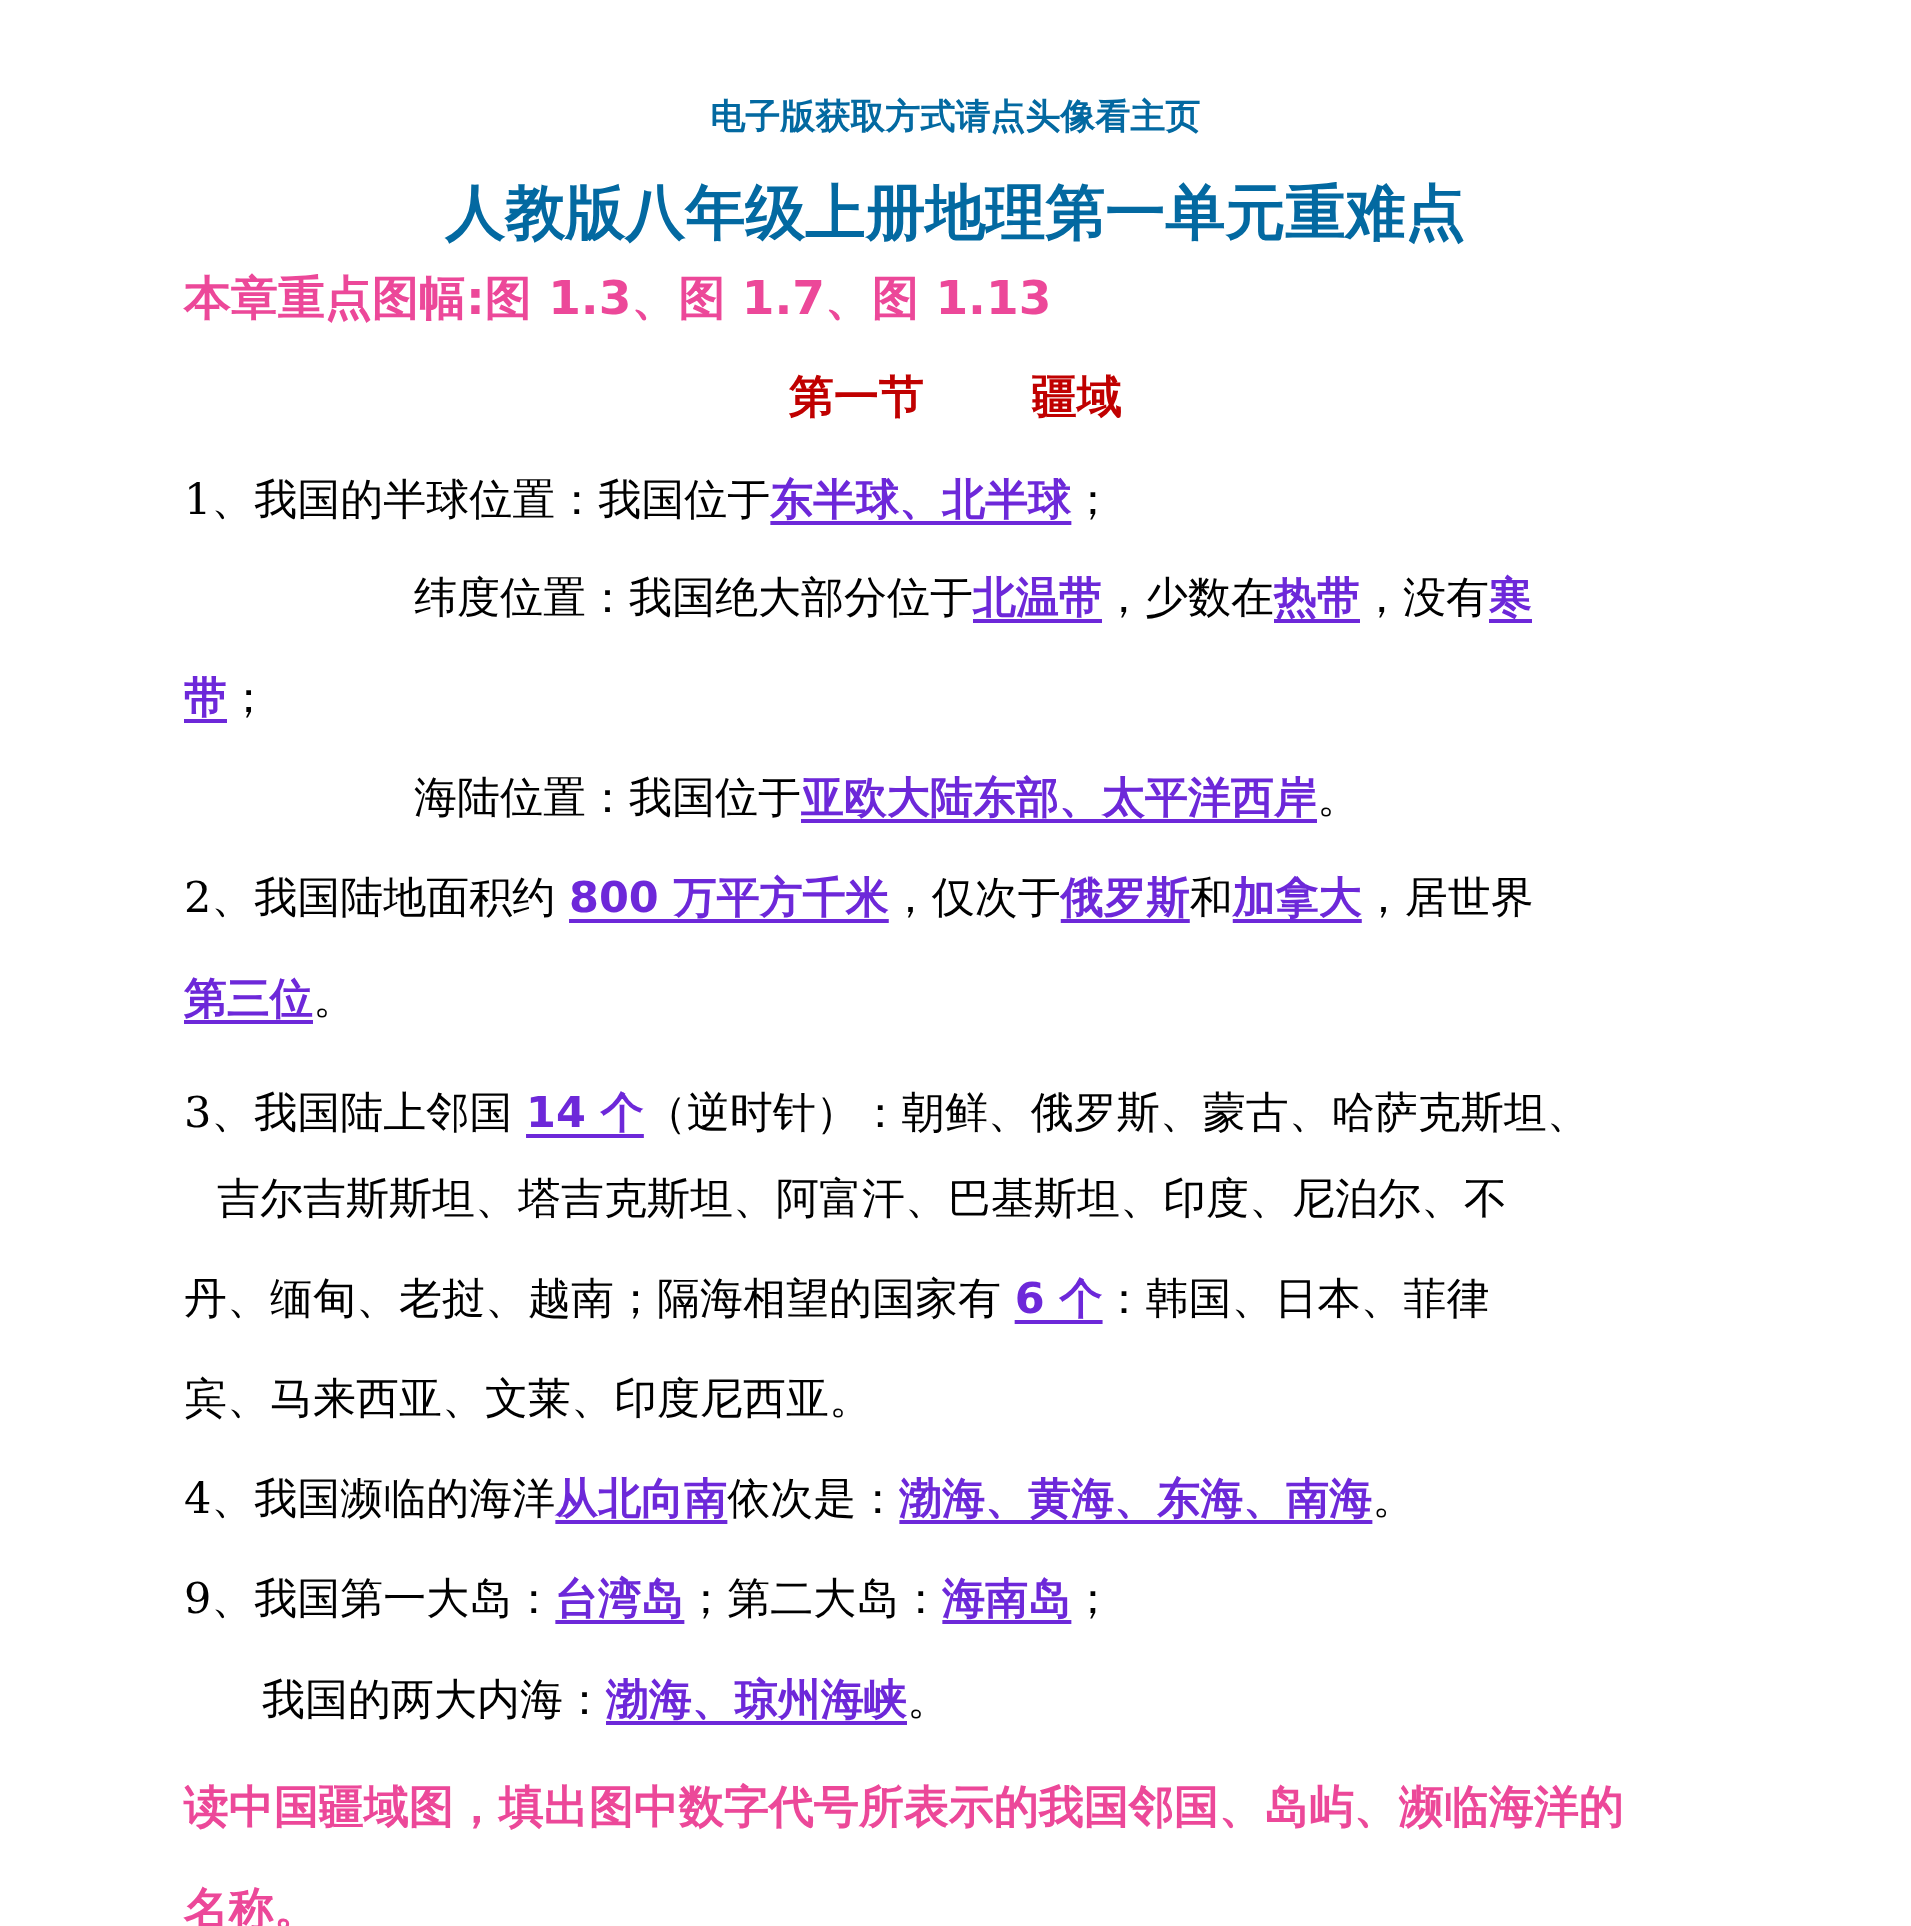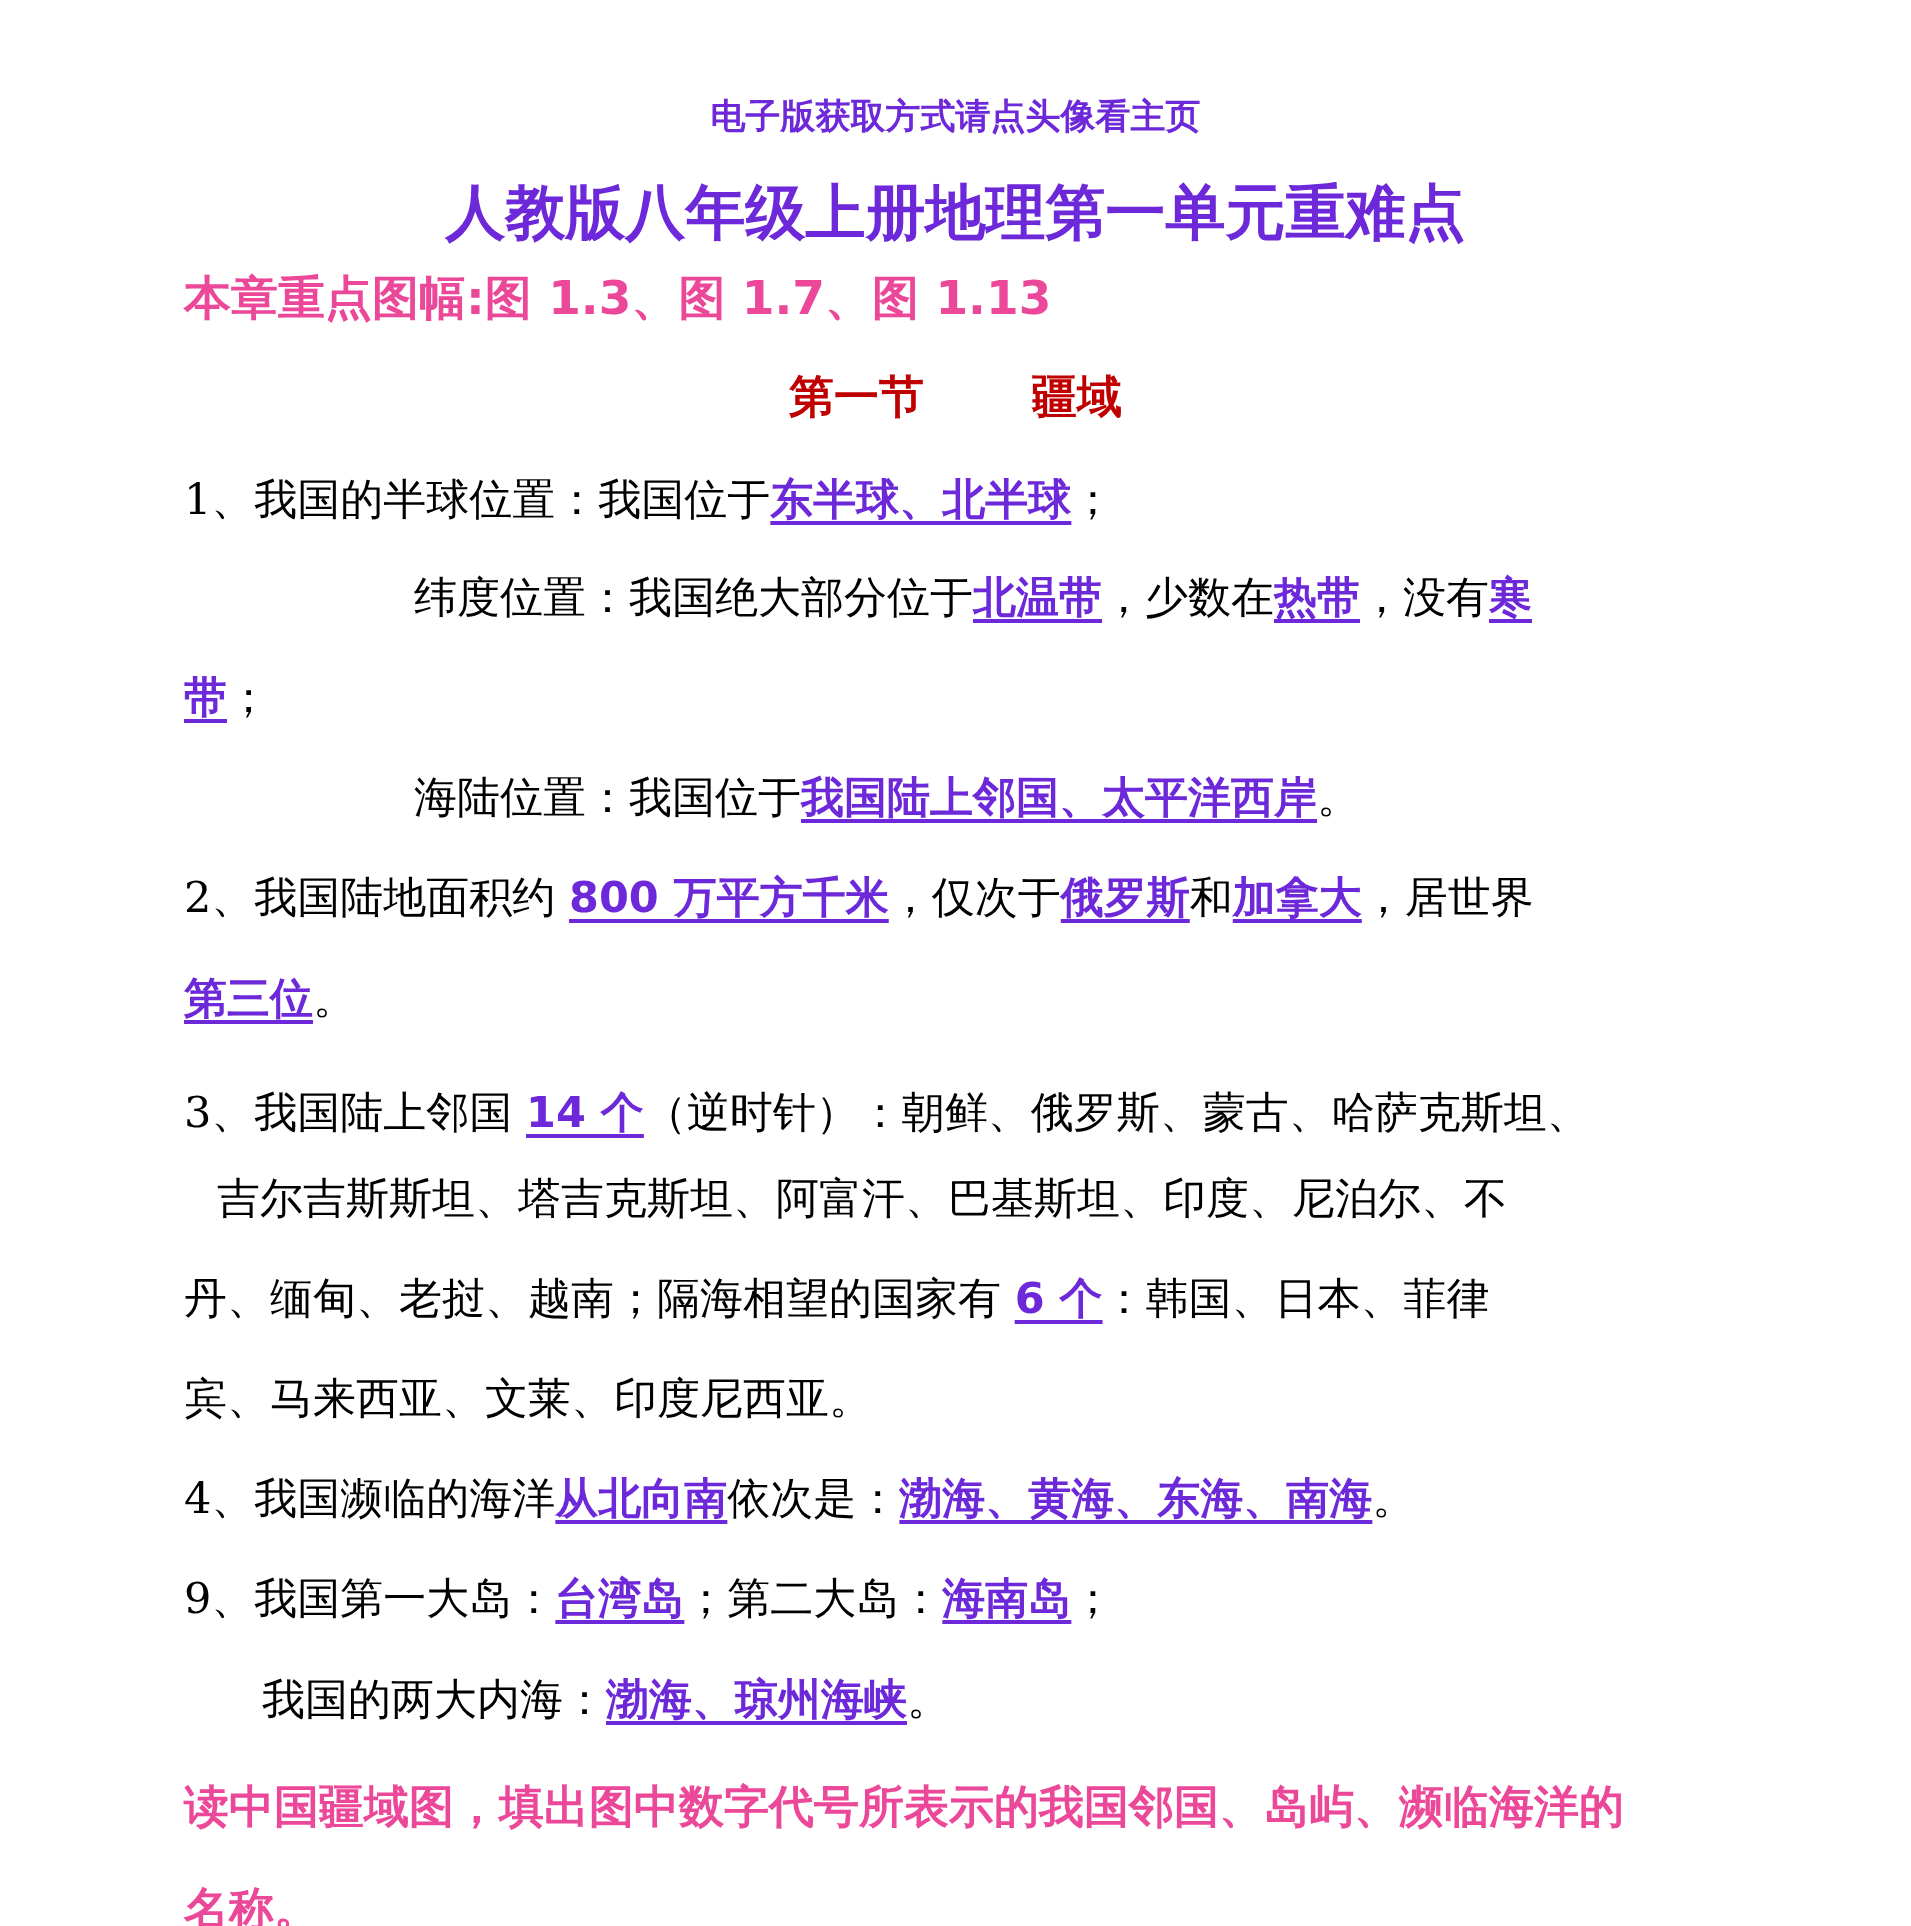--- a/index.html
+++ b/index.html
@@ -1,20 +1,20 @@
 <!DOCTYPE html>
 <html style="font-size:6.2px"><head>
 <meta charset="utf-8">
 <style>
   html, body { margin:0; padding:0; background:#ffffff; }
   body { width:1911px; height:2703px; position:relative; overflow:hidden;
          font-family:"DejaVu Serif","Liberation Serif",serif; color:#000; }
   .line { position:absolute; left:184px; white-space:nowrap; font-size:43px; line-height:1; }
   .center { left:0; width:1911px; text-align:center; }
-  .red { color:#6d28d9; font-family:"DejaVu Sans","Liberation Sans",sans-serif; font-weight:bold; }
+  .red { color:#0369a1; font-family:"DejaVu Sans","Liberation Sans",sans-serif; font-weight:bold; }
   .dred { color:#C00000; font-family:"DejaVu Sans","Liberation Sans",sans-serif; font-weight:bold; }
   .bluebold { color:#ec4899; font-family:"DejaVu Sans","Liberation Sans",sans-serif; font-weight:bold; }
   .ans { color:#6d28d9; font-family:"DejaVu Sans","Liberation Sans",sans-serif; font-weight:bold;
          text-decoration:underline; text-decoration-thickness:3.9px; text-underline-offset:7px; }
   .map-frame { position:absolute; left:362px; top:1922px; width:639px; height:686px; }
   .map-frame svg { width:100%; height:100%; }
   .map-label { font-family:"Liberation Serif","DejaVu Serif",serif; font-weight:bold; }
 </style>
 </head>
 <body>
@@ -30,21 +30,21 @@
 <div class="line" style="top:478px;">
   <span>1、我国的半球位置：我国位于</span><span class="ans">东半球、北半球</span><span>；</span>
 </div>
 <div class="line" style="left:414px;top:576px;">
   <span>纬度位置：我国绝大部分位于</span><span class="ans">北温带</span><span>，少数在</span><span class="ans">热带</span><span>，没有</span><span class="ans">寒</span>
 </div>
 <div class="line" style="top:676px;">
   <span class="ans">带</span><span>；</span>
 </div>
 <div class="line" style="left:414px;top:776px;">
-  <span>海陆位置：我国位于</span><span class="ans">我国陆上邻国、太平洋西岸</span><span>。</span>
+  <span>海陆位置：我国位于</span><span class="ans">亚欧大陆东部、太平洋西岸</span><span>。</span>
 </div>
 
 <div class="line" style="top:876px;">
   <span>2、我国陆地面积约 </span><span class="ans">800 万平方千米</span><span>，仅次于</span><span class="ans">俄罗斯</span><span>和</span><span class="ans">加拿大</span><span>，居世界</span>
 </div>
 <div class="line" style="top:977px;">
   <span class="ans">第三位</span><span>。</span>
 </div>
 
 <div class="line" style="top:1077px;margin-top:14px;">

